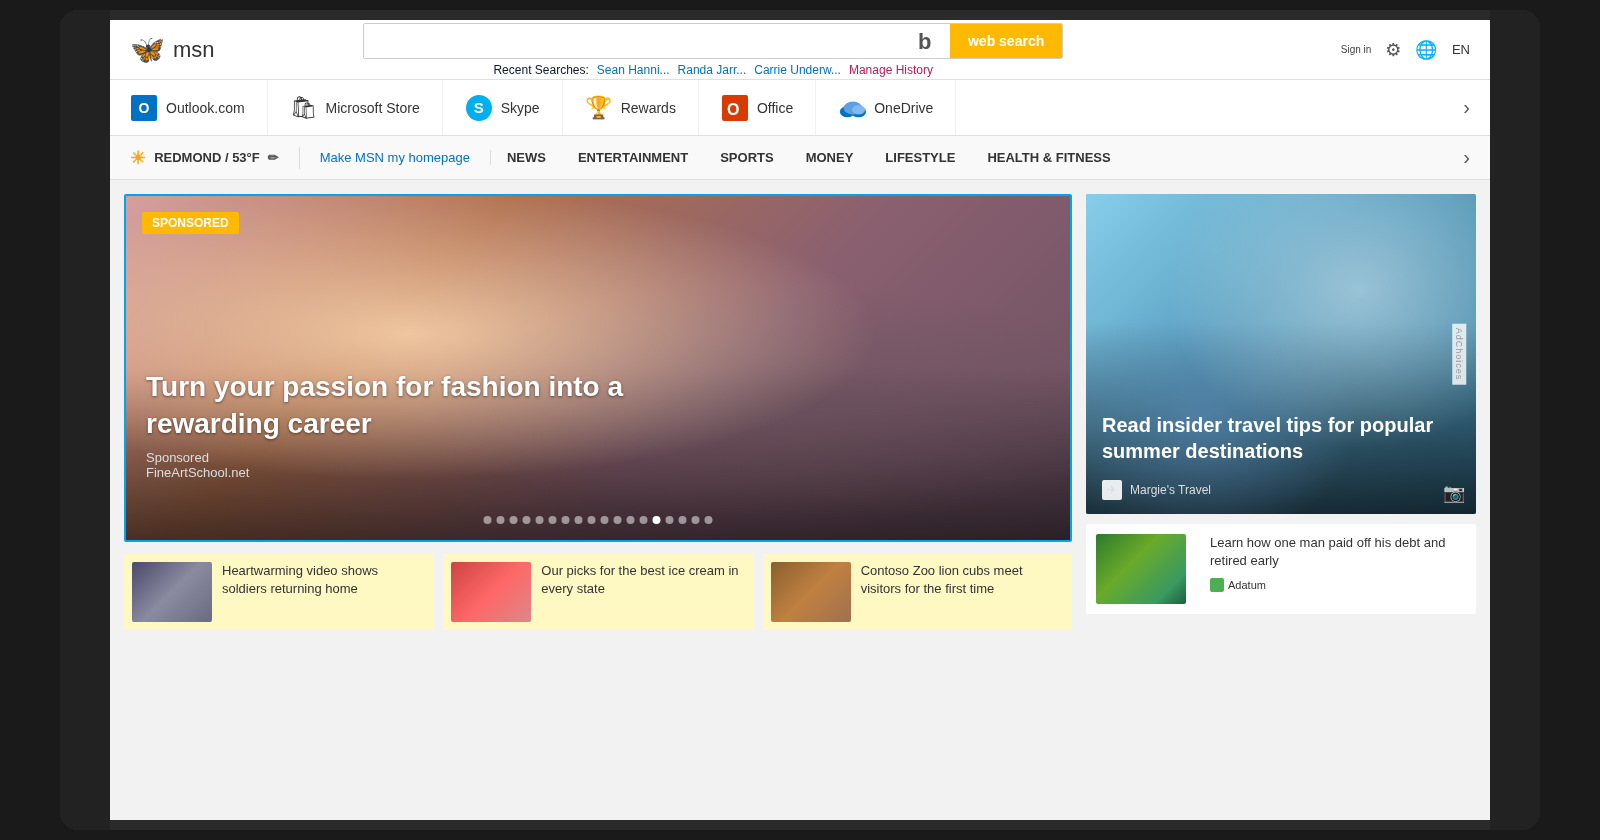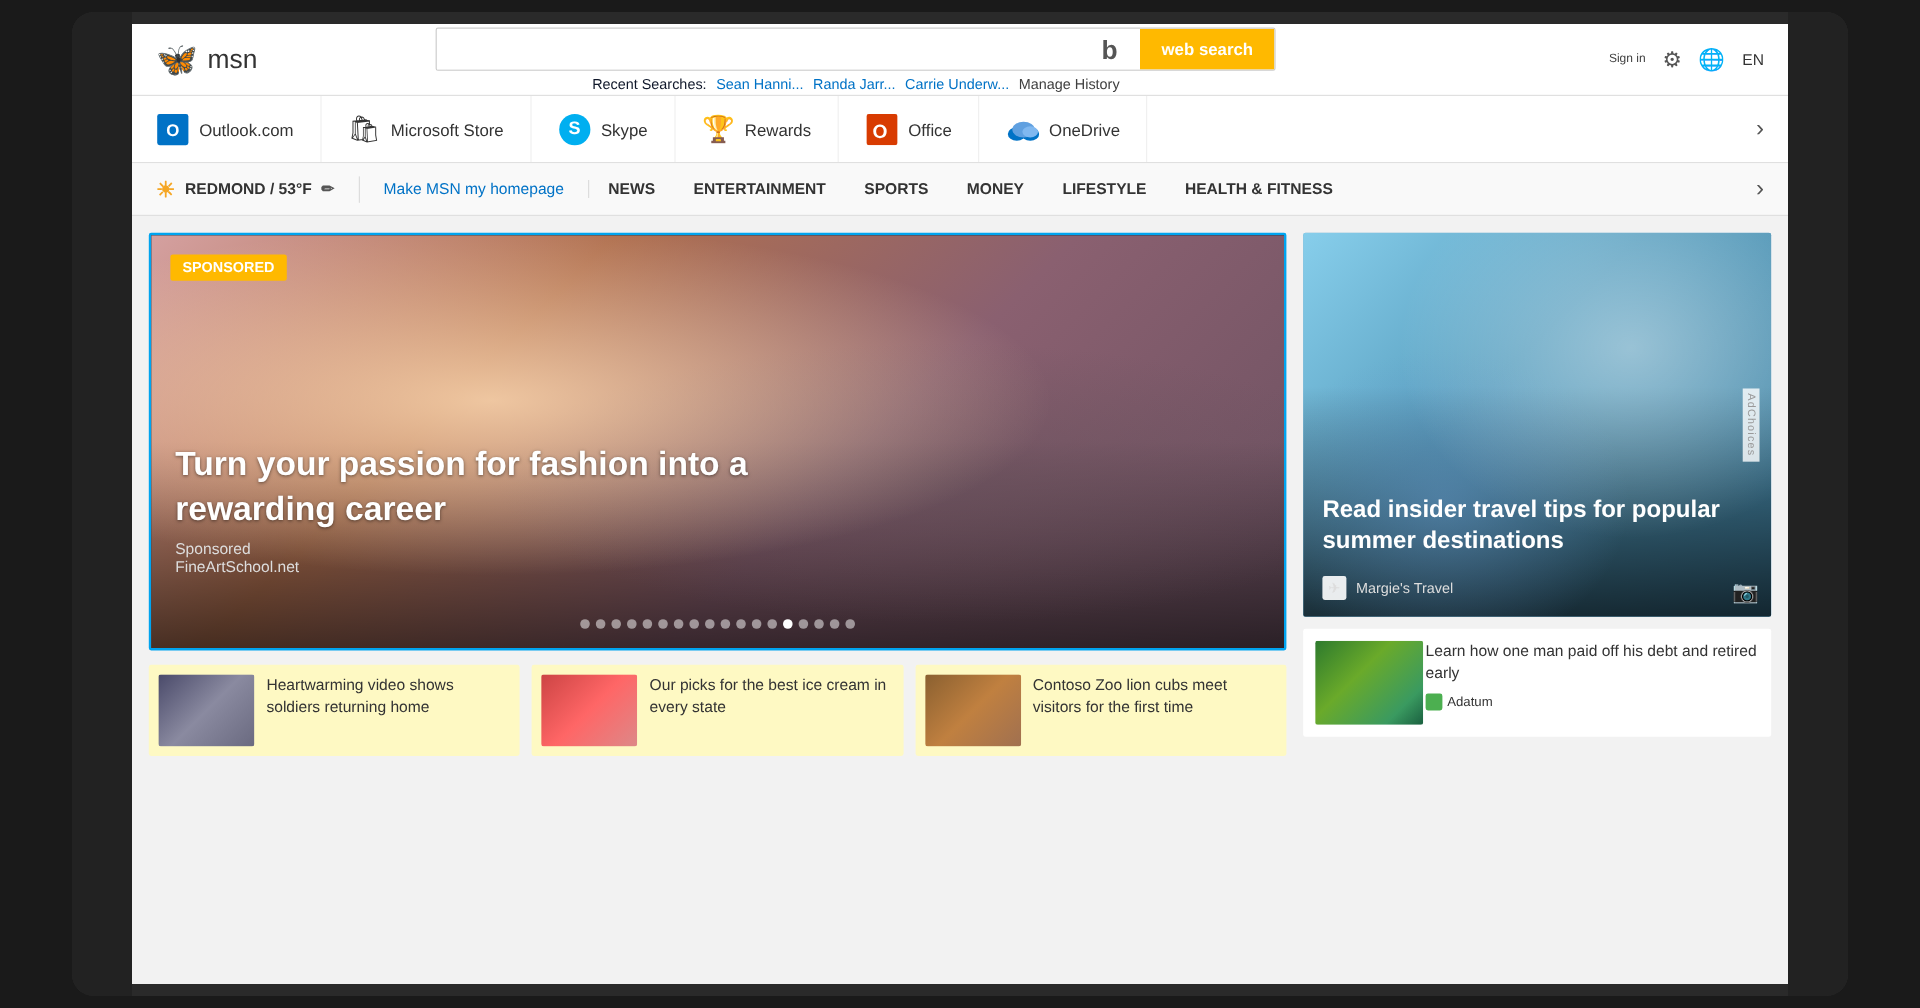--- a/index.html
+++ b/index.html
@@ -124,21 +124,21 @@
       margin-top: 4px;
       width: 100%;
       justify-content: center;
     }
     .recent-label { color: #0f172a; }
     .recent-item {
       color: #0072c6;
       cursor: pointer;
       text-decoration: none;
     }
-    .manage-history { color: #404040; cursor: pointer; }
+    .manage-history { color: #be185d; cursor: pointer; }
     .header-right {
       display: flex;
       align-items: center;
       gap: 14px;
       margin-left: auto;
     }
     .sign-in { font-size: 10px; color: #404040; cursor: pointer; }
     .gear-icon { font-size: 18px; color: #555; cursor: pointer; }
     .globe-icon { font-size: 18px; color: #555; }
     .lang { font-size: 13px; color: #333; }
@@ -446,21 +446,21 @@
       font-size: 9px;
       color: #999;
       background: rgba(255,255,255,0.8);
       padding: 2px 4px;
       letter-spacing: 1px;
       z-index: 5;
     }
     .news-card-right {
       background: #fff;
       display: flex;
-      gap: 2px;
+      gap: 24px;
       padding: 10px;
       border-radius: 2px;
       height: 90px;
     }
     .news-thumb-right {
       width: 90px;
       height: 70px;
       border-radius: 2px;
       flex-shrink: 0;
       overflow: hidden;

